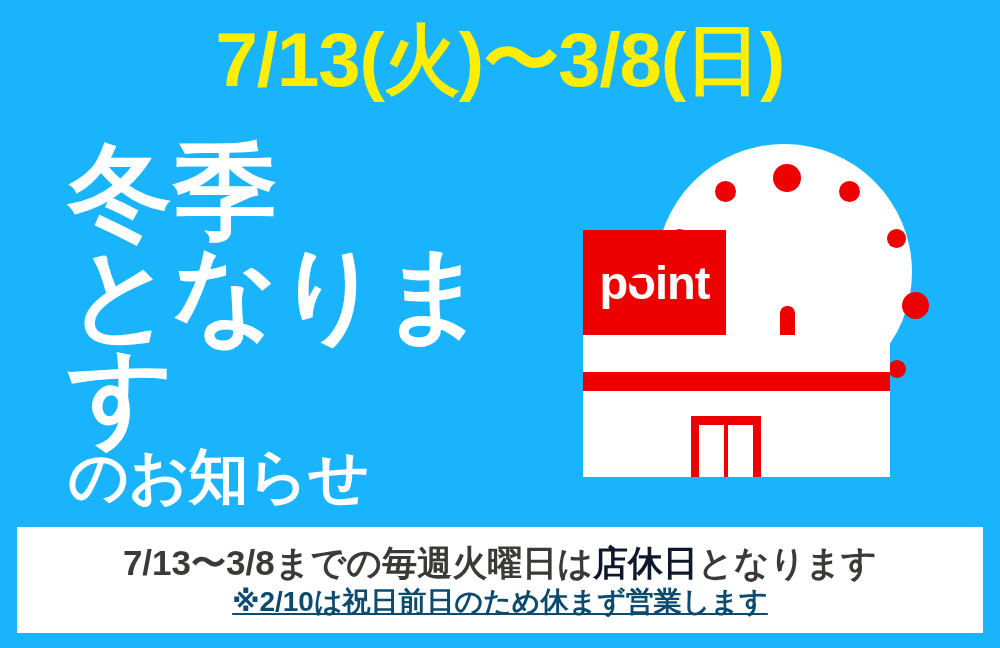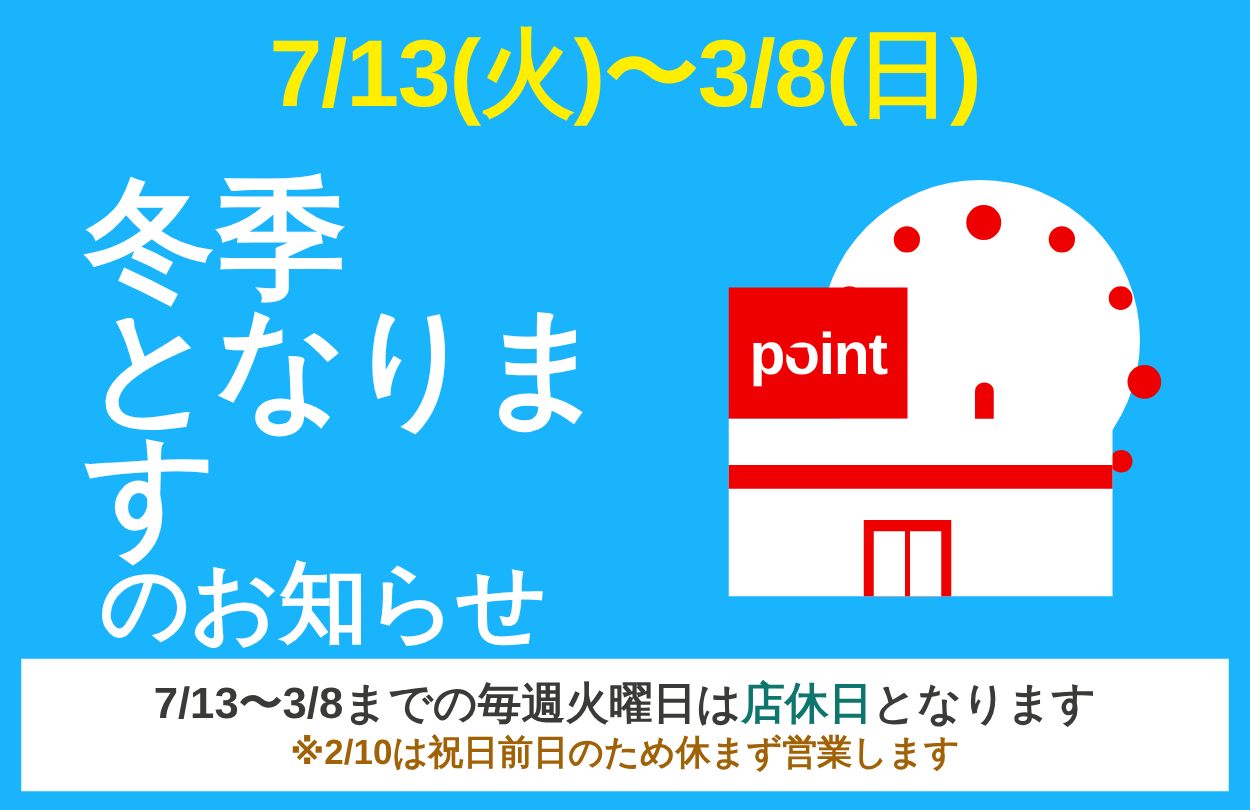--- a/index.html
+++ b/index.html
@@ -43,21 +43,21 @@
     left: 68px;
     top: 142px;
     width: 480px;
     color: #FFFFFF;
     font-weight: 700;
     line-height: 0.98;
     letter-spacing: 1px;
   }
   .hl-row-1 { font-size: 104px; }
   .hl-row-2 { font-size: 104px; letter-spacing: -2px; }
-  .hl-row-3 { font-size: 71px;  letter-spacing: -1px; margin-left: 12px; }
+  .hl-row-3 { font-size: 60px;  letter-spacing: -1px; }
 
   
   #illustration {
     position: absolute;
     left: 560px;
     top: 128px;
     width: 400px;
     height: 372px;
   }
   #clock-face {
@@ -200,28 +200,29 @@
   #info-line-1 .hl::after {
     content: "";
     position: absolute;
     left: 0;
     right: 0;
     bottom: -2px;
     height: 11px;
     background: #F7BD9C;
     z-index: -1;
   }
-  #info-line-1 .red { color: #0f766e; }
+  #info-line-1 .red { color: #0f172a; }
   #info-line-2 {
-    color: #a16207;
+    color: #0c4a6e;
     font-size: 28px;
     font-weight: 700;
     line-height: 1;
     white-space: nowrap;
     letter-spacing: 0px;
+    text-decoration: underline;
   }
 </style>
 </head>
 <body>
 
 <div id="banner">
 
   <div id="date-line">7/13(火)〜3/8(日)</div>
 
   <div id="headline">

